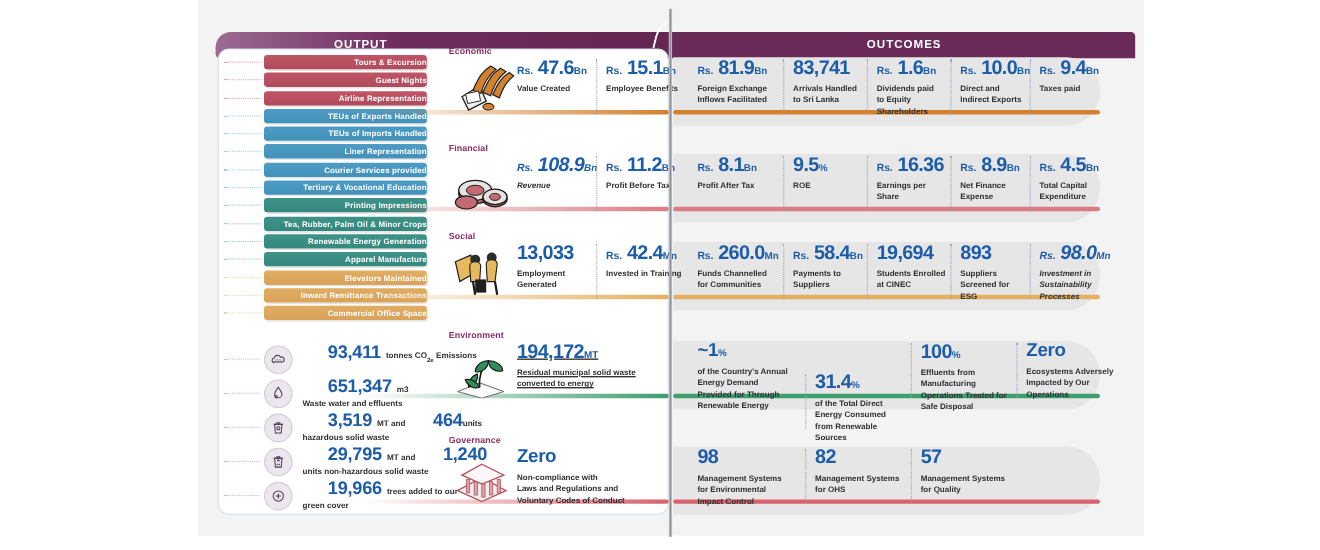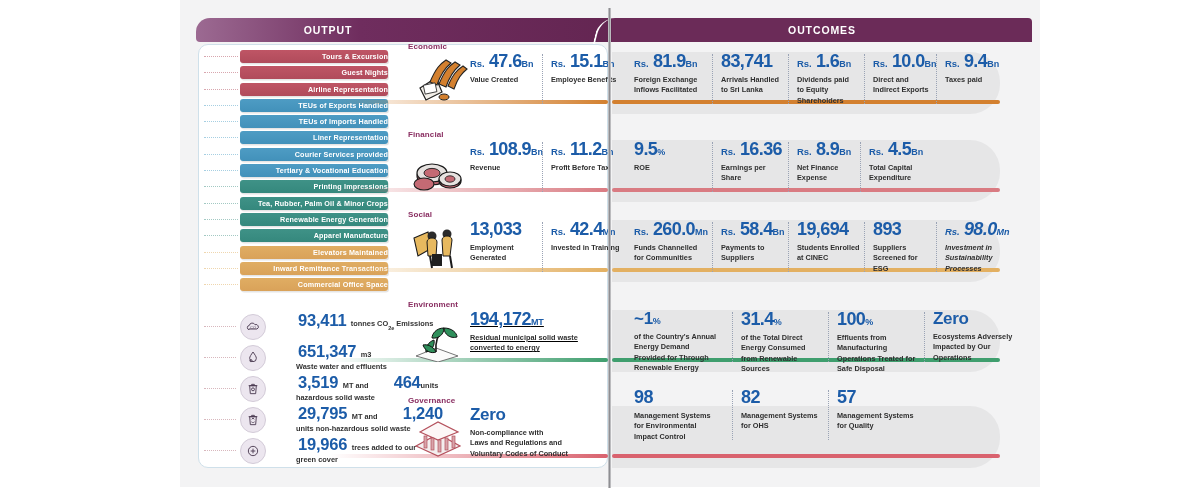--- a/index.html
+++ b/index.html
@@ -12,21 +12,21 @@
   .page { position: relative; width: 1200px; height: 500px; background:#fff; }
 
   
   .sheet-left  { position:absolute; left:180px; top:0; width:430px; height:487px; background:#f3f3f4; }
   .sheet-right { position:absolute; left:610px; top:0; width:430px; height:487px; background:#f3f3f4; }
   .gutter { position:absolute; left:608px; top:8px; width:3px; height:480px;
             background:linear-gradient(to right,#d2d2d4,#8e8e92,#d2d2d4); }
 
   
   .banner {
-    position:absolute; top:18px; height:24px; color:#fff;
+    position:absolute; top:29px; height:24px; color:#fff;
     font-size:10.5px; font-weight:bold; letter-spacing:.9px;
     display:flex; align-items:center; justify-content:center;
   }
   .banner-output {
     left:196px; width:432px;
     background:linear-gradient(to right,#9c6a92 0%,#6f2d5e 38%,#632551 100%);
     border-top-left-radius:14px; border-bottom-left-radius:4px;
   }
   .banner-output span { margin-right:168px; }
   .banner-outcomes {
@@ -73,21 +73,21 @@
                      border-top:1.4px dotted #d8b7bd; }
   .envicon {
     width:26px; height:26px; border-radius:50%; flex:0 0 26px;
     background:#ece6ef; border:1px solid #d3cbd8;
     display:flex; align-items:center; justify-content:center;
     color:#4b3b52; margin-top:2px;
   }
   .envtxt { margin-left:9px; line-height:1.05; }
   .envnum { color:#1c5ca8; font-size:16.5px; font-weight:bold; letter-spacing:-.2px;margin-left:23px; }
   .envunit { color:#333; font-size:7.4px; font-weight:bold; }
-  .envdesc { color:#333; font-size:7.4px; font-weight:bold; margin-top:2px;margin-left:21px; }
+  .envdesc { color:#333; font-size:7.4px; font-weight:bold; margin-top:2px; }
 
   
   .row { position:absolute; }
   .row-label {
     position:absolute; font-size:8px; font-weight:bold; color:#8a2f62; letter-spacing:.1px;
   }
   .row-band {
     position:absolute; height:62px; background:#e6e6e7;
     border-top-right-radius:30px; border-bottom-right-radius:30px;
   }
@@ -307,31 +307,35 @@
         <div class="rowicon" style="left: 406px; top: 136px;"><svg width="64" height="56" viewBox="0 0 64 56">
             <ellipse cx="26" cy="40" rx="15" ry="9" fill="#c46a74" stroke="#1a1a1a" stroke-width="1.2"></ellipse>
             <ellipse cx="26" cy="37" rx="15" ry="9" fill="#e6e2e0" stroke="#1a1a1a" stroke-width="1.2"></ellipse>
             <ellipse cx="26" cy="37" rx="8" ry="4.6" fill="#c46a74" stroke="#1a1a1a" stroke-width="0.9"></ellipse>
             <ellipse cx="44" cy="45" rx="11" ry="7" fill="#c46a74" stroke="#1a1a1a" stroke-width="1.2"></ellipse>
             <ellipse cx="44" cy="43" rx="11" ry="7" fill="#e6e2e0" stroke="#1a1a1a" stroke-width="1.2"></ellipse>
             <ellipse cx="44" cy="43" rx="5" ry="3.2" fill="#c46a74" stroke="#1a1a1a" stroke-width="0.8"></ellipse>
             <ellipse cx="18" cy="48" rx="10" ry="6" fill="#c46a74" stroke="#1a1a1a" stroke-width="1.1"></ellipse>
           </svg></div>
         <div class="cells" style="left: 470px; top: 140px;">
-          <div class="cell" style="width: 70px;">
+          <div class="cell" style="width: 70px; font-style: italic;">
             <div class="val"><span class="pre">Rs.</span> <span class="big">108.9</span><span class="suf">Bn</span></div>
             <div class="desc">Revenue</div>
           </div>
           <div class="cell" style="width: 130px;">
             <span class="divider"></span>
             <div class="val"><span class="pre">Rs.</span> <span class="big">11.2</span><span class="suf">Bn</span></div>
             <div class="desc">Profit Before Tax</div>
           </div>
         </div>
         <div class="cells" style="left: 634px; top: 140px;">
+          <div class="cell" style="width: 76px;">
+            <div class="val"><span class="pre">Rs.</span> <span class="big">8.1</span><span class="suf">Bn</span></div>
+            <div class="desc">Profit After Tax</div>
+          </div>
           <div class="cell" style="width: 76px;">
             <span class="divider"></span>
             <div class="val"><span class="pre"></span> <span class="big">9.5</span><span class="suf">%</span></div>
             <div class="desc">ROE</div>
           </div>
           <div class="cell" style="width: 76px;">
             <span class="divider"></span>
             <div class="val"><span class="pre">Rs.</span> <span class="big">16.36</span><span class="suf"></span></div>
             <div class="desc">Earnings per Share</div>
           </div>
@@ -416,21 +420,21 @@
           <div class="cell" style="width: 260px; text-decoration: underline;">
             <div class="val"><span class="pre"></span> <span class="big">194,172</span><span class="suf">MT</span></div>
             <div class="desc">Residual municipal solid waste<br>converted to energy</div>
           </div>
         </div>
         <div class="cells" style="left: 634px; top: 310px;">
           <div class="cell" style="width: 96px;">
             <div class="val"><span class="pre"></span> <span class="big word">~1</span><span class="suf">%</span></div>
             <div class="desc">of the Country's Annual<br>Energy Demand<br>Provided for Through<br>Renewable Energy</div>
           </div>
-          <div class="cell" style="width: 96px;">
+          <div class="cell" style="width: 96px; margin-top: 28px;">
             <span class="divider"></span>
             <div class="val"><span class="pre"></span> <span class="big">31.4</span><span class="suf">%</span></div>
             <div class="desc">of the Total Direct<br>Energy Consumed<br>from Renewable<br>Sources</div>
           </div>
           <div class="cell" style="width: 96px;">
             <span class="divider"></span>
             <div class="val"><span class="pre"></span> <span class="big">100</span><span class="suf">%</span></div>
             <div class="desc">Effluents from<br>Manufacturing<br>Operations Treated for<br>Safe Disposal</div>
           </div>
           <div class="cell" style="width: 96px;">
@@ -453,21 +457,21 @@
             <rect x="32" y="38" width="3" height="12" fill="#d8a3a9" stroke="#b5515d" stroke-width="0.7"></rect>
             <rect x="39" y="36" width="3" height="12" fill="#d8a3a9" stroke="#b5515d" stroke-width="0.7"></rect>
             <rect x="46" y="34" width="3" height="12" fill="#d8a3a9" stroke="#b5515d" stroke-width="0.7"></rect>
           </svg></div>
         <div class="cells" style="left: 470px; top: 406px;">
           <div class="cell" style="width: 260px;">
             <div class="val"><span class="pre"></span> <span class="big word">Zero</span><span class="suf"></span></div>
             <div class="desc">Non-compliance with<br>Laws and Regulations and<br>Voluntary Codes of Conduct</div>
           </div>
         </div>
-        <div class="cells" style="left: 634px; top: 388px; justify-content: flex-end;">
+        <div class="cells" style="left: 634px; top: 406px; justify-content: flex-end;">
           <div class="cell" style="width: 96px;">
             <div class="val"><span class="pre"></span> <span class="big">98</span><span class="suf"></span></div>
             <div class="desc">Management Systems<br>for Environmental<br>Impact Control</div>
           </div>
           <div class="cell" style="width: 96px;">
             <span class="divider"></span>
             <div class="val"><span class="pre"></span> <span class="big">82</span><span class="suf"></span></div>
             <div class="desc">Management Systems<br>for OHS</div>
           </div>
           <div class="cell" style="width: 96px;">

